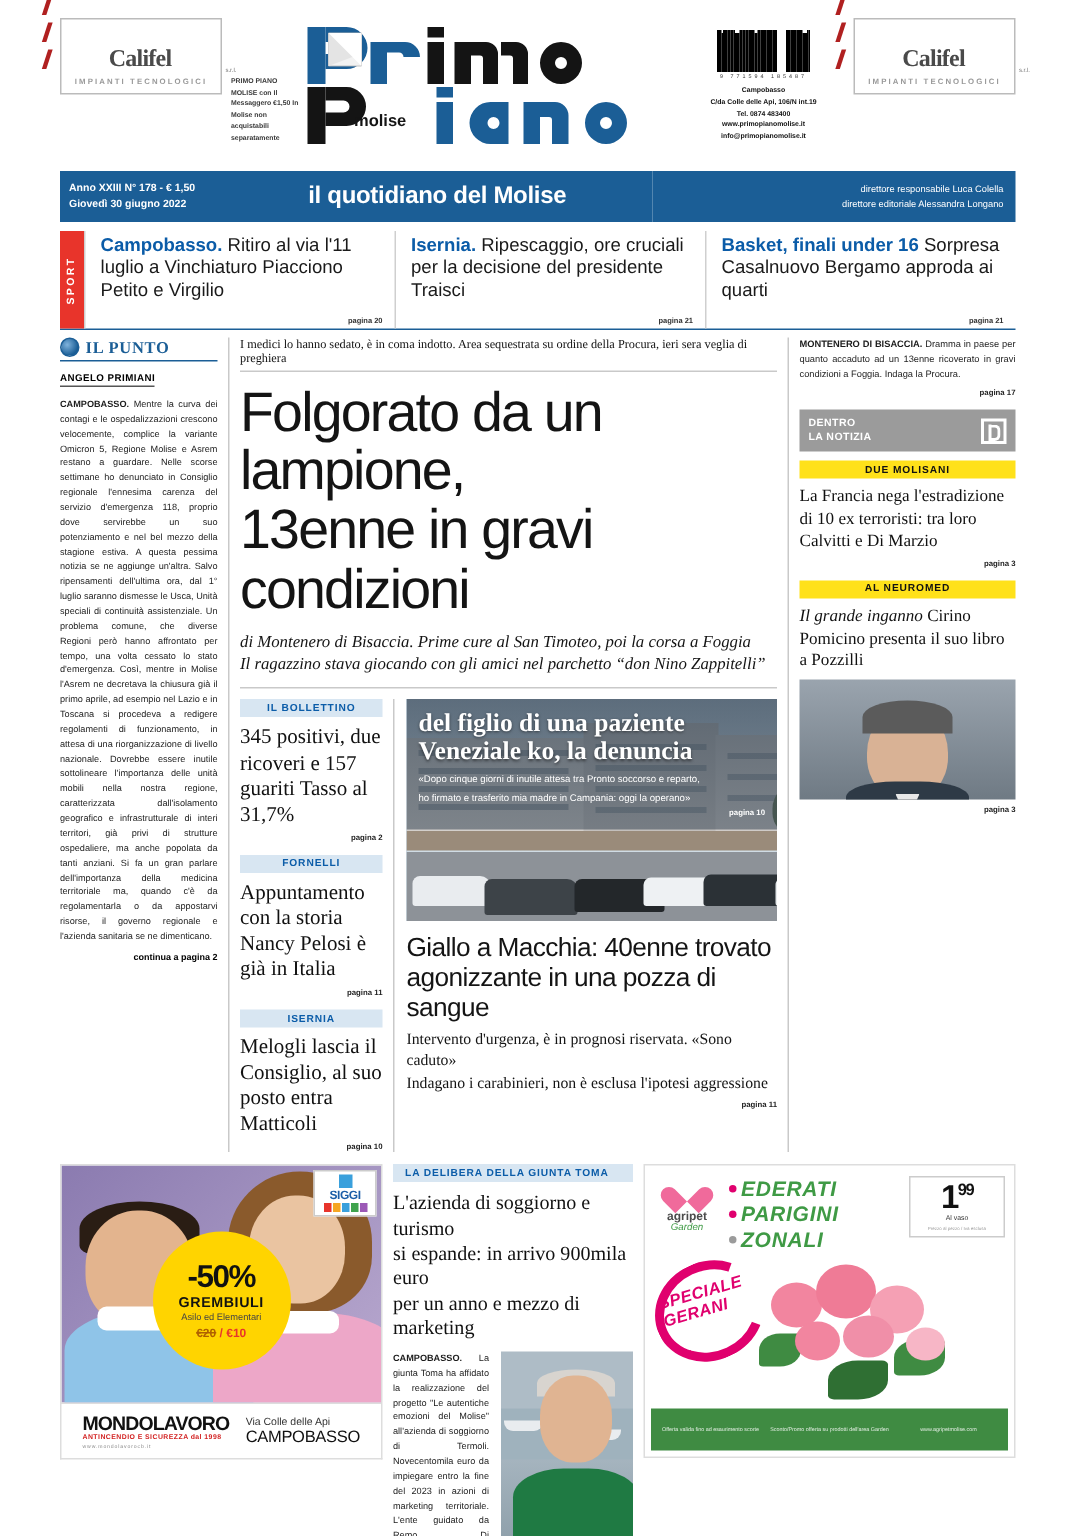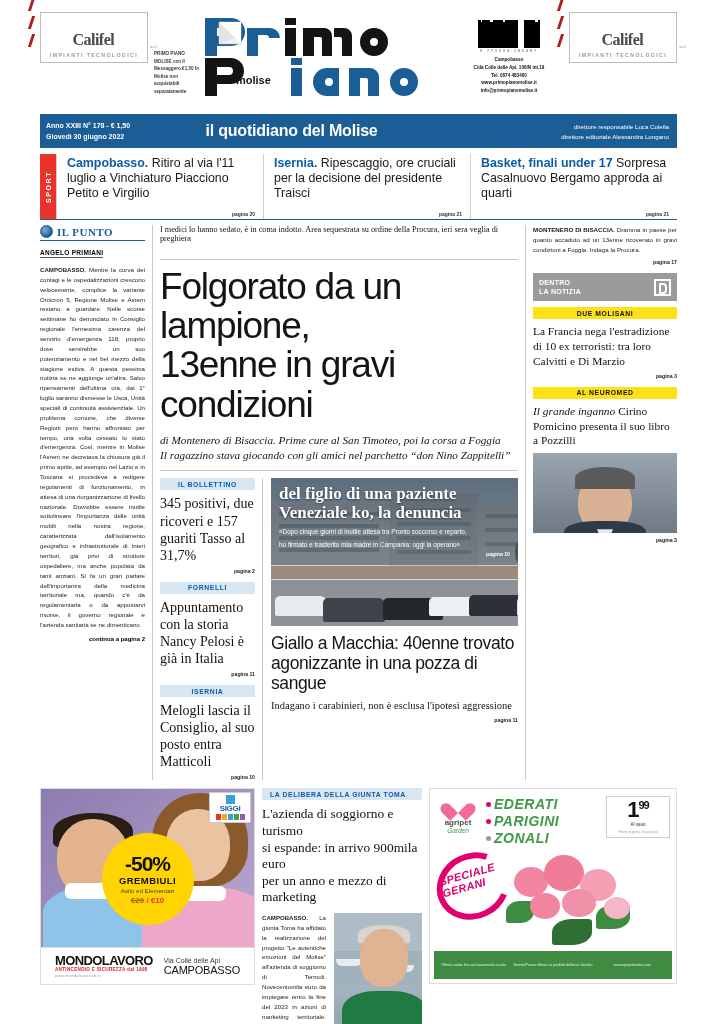--- a/index.html
+++ b/index.html
@@ -79,21 +79,21 @@
   .punto-title { font-family:"Liberation Serif", serif; font-size:13.5px; line-height:1.28;
                  text-align:center; margin-top:7px; color:#111; }
   .byline { font-size:6.5px; font-weight:bold; letter-spacing:0.3px; margin-top:7px;
             border-bottom:1px solid #555; display:inline-block; padding-bottom:1px; }
   .punto-body { font-size:6.1px; line-height:1.62; text-align:justify; margin-top:6px; color:#1c1c1c; }
   .punto-body b { font-weight:bold; }
   .continua { font-size:6px; font-weight:bold; text-align:right; margin-top:6px; }
 
   
   .occhiello { font-family:"Liberation Serif", serif; font-size:8.2px; color:#111;
-               border-bottom:1px solid #c9c9c9; padding-bottom:16px; }
+               border-bottom:1px solid #c9c9c9; padding-bottom:4px; }
   .headline { font-size:37px; font-weight:normal; line-height:1.06; letter-spacing:-1.2px;
               color:#141414; margin-top:7px; }
   .summary { font-family:"Liberation Serif", serif; font-style:italic; font-size:11.2px;
              line-height:1.32; margin-top:9px; color:#141414;
              border-bottom:1px solid #c9c9c9; padding-bottom:8px; }
 
   
   .row2 { display:flex; margin-top:7px; }
   .sub-left { width:103px; flex:0 0 103px; padding-right:7px; border-right:1px solid #c9c9c9; }
   .sub-mid { flex:1; padding-left:8px; }
@@ -392,21 +392,21 @@
     </div>
     <div class="sport-col">
       <h3><b>Campobasso.</b><span> Ritiro al via l'11 luglio a Vinchiaturo Piacciono Petito e Virgilio</span></h3>
       <div class="pg">pagina 20</div>
     </div>
     <div class="sport-col">
       <h3><b>Isernia.</b><span> Ripescaggio, ore cruciali per la decisione del presidente Traisci</span></h3>
       <div class="pg">pagina 21</div>
     </div>
     <div class="sport-col">
-      <h3><b>Basket, finali under 17</b><span> Sorpresa Casalnuovo Bergamo approda ai quarti</span></h3>
+      <h3><b>Basket, finali under 16</b><span> Sorpresa Casalnuovo Bergamo approda ai quarti</span></h3>
       <div class="pg">pagina 21</div>
     </div>
   </div>
 
   <div class="main">
 
     <div class="colL">
       <div class="ilpunto">
         <div class="ip-circle"></div>
         <div class="ip-label">IL PUNTO</div>
@@ -478,20 +478,21 @@
               <div class="ph-sub">ho firmato e trasferito mia madre in Campania: oggi la operano»</div>
               <div class="ph-pg">pagina 10</div>
             </div>
           </div>
 
           <div class="giallo-h">
             <div>Giallo a Macchia: 40enne trovato</div>
             <div>agonizzante in una pozza di sangue</div>
           </div>
           <div class="giallo-s">
+            <div>Intervento d'urgenza, è in prognosi riservata. «Sono caduto»</div>
             <div>Indagano i carabinieri, non è esclusa l'ipotesi aggressione</div>
           </div>
           <div class="pgr">pagina 11</div>
         </div>
       </div>
     </div>
 
     <div class="colR">
       <div class="rt-lead"><b>MONTENERO DI BISACCIA.</b><span> Dramma in paese per quanto accaduto ad un 13enne ricoverato in gravi condizioni a Foggia. Indaga la Procura.</span></div>
       <div class="pgr">pagina 17</div>

